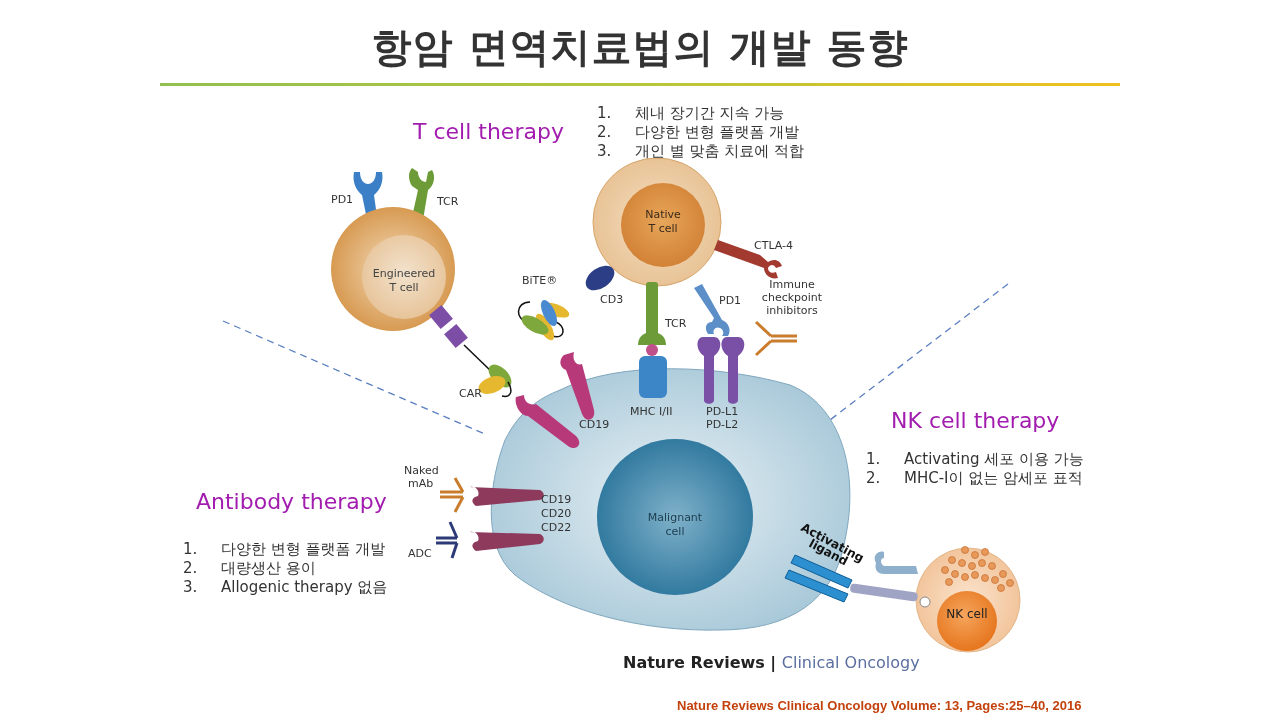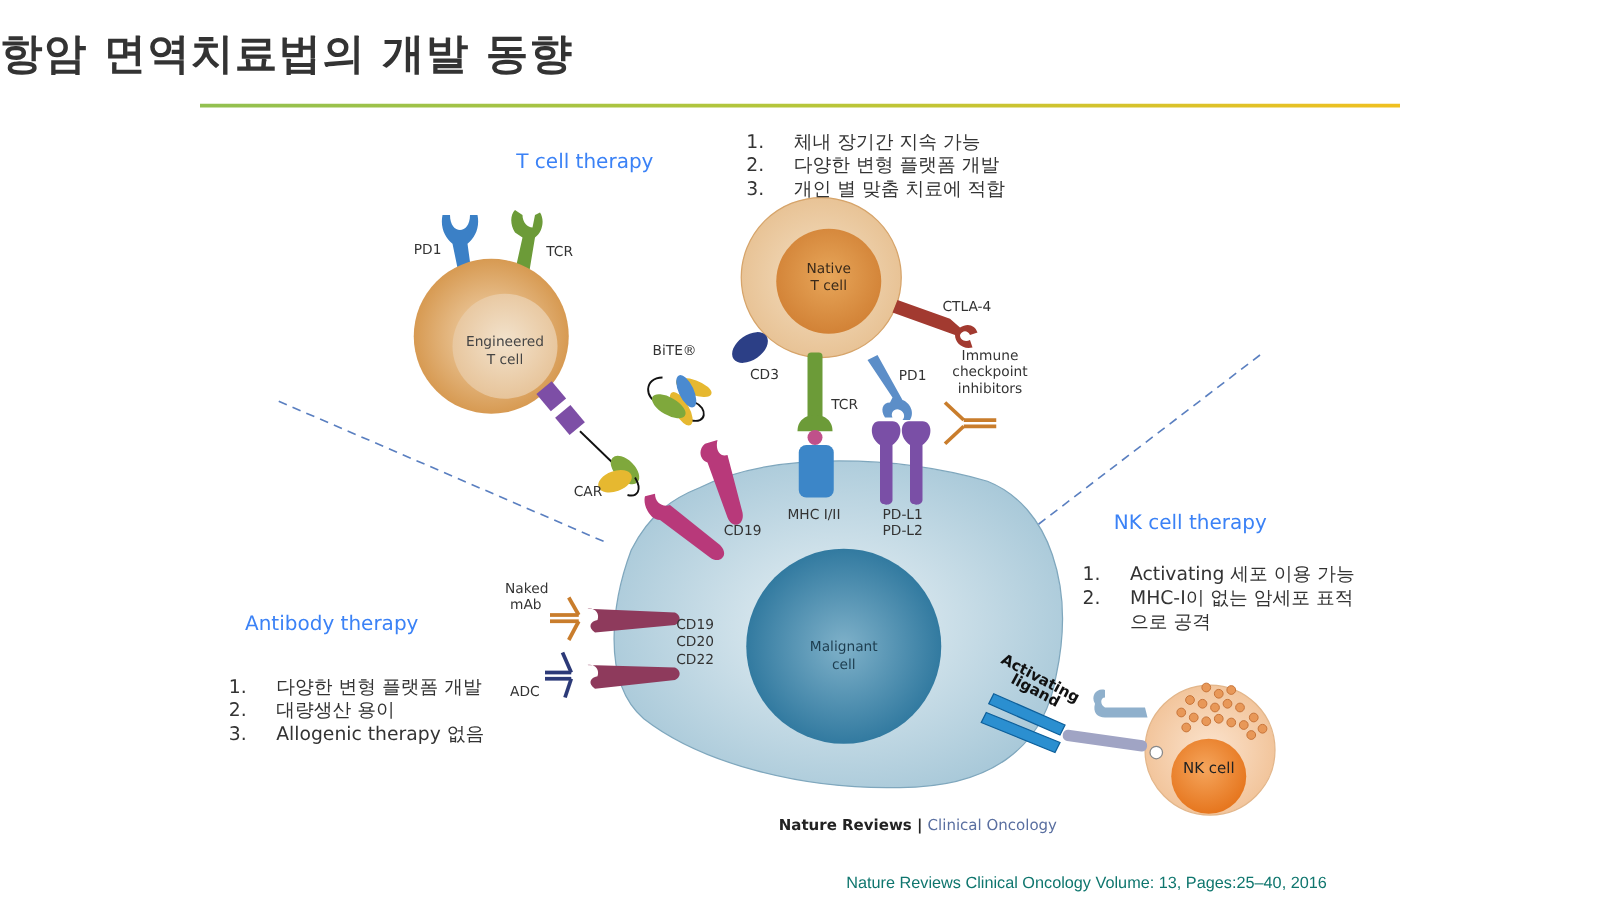--- a/index.html
+++ b/index.html
@@ -1,26 +1,26 @@
 <!DOCTYPE html>
 <html><head>
 <meta charset="utf-8">
 <style>
   html, body { margin:0; padding:0; background:#ffffff; }
   body { width:1280px; height:720px; position:relative; overflow:hidden; font-family:"DejaVu Sans", sans-serif; }
   .abs { position:absolute; }
-  .title { left:0; width:1280px; top:20px; text-align:left; font-size:34px; font-weight:bold; color:#333333; letter-spacing:1px; }
+  .title { left:0; width:1280px; top:20px; text-align:center; font-size:40px; font-weight:bold; color:#333333; letter-spacing:1px; }
   .rule { left:160px; top:83px; width:960px; height:3px; background:linear-gradient(90deg,#92c050 0%,#b6c63a 50%,#f0c020 100%); }
-  .heading { font-size:16px; color:#3b82f6; white-space:nowrap; }
+  .heading { font-size:22px; color:#a21caf; white-space:nowrap; }
   .list { font-size:15px; color:#333333; line-height:19px; margin:0; padding:0; list-style:none; }
   .list li { display:flex; }
   .list .num { width:38px; flex:none; }
   svg text { font-family:"DejaVu Sans", sans-serif; }
-  .cite { font-family:"Liberation Sans", sans-serif; font-weight:normal; font-size:13px; color:#0f766e; }
-  .nr { font-family:"DejaVu Sans", sans-serif; font-size:12px; font-weight:bold; color:#222; }
+  .cite { font-family:"Liberation Sans", sans-serif; font-weight:bold; font-size:13px; color:#c2410c; }
+  .nr { font-family:"DejaVu Sans", sans-serif; font-size:16px; font-weight:bold; color:#222; }
   .nr .co { color:#5a6fa0; font-weight:normal; }
 </style>
 </head>
 <body>
 
 <div class="abs title">항암 면역치료법의 개발 동향</div>
 <div class="abs rule"></div>
 
 <svg class="abs" style="left:0;top:0" width="1280" height="720">
   <defs>
@@ -222,24 +222,20 @@
 <div class="abs heading" style="left:891px;top:408px;text-align:center;">NK cell therapy</div>
 <ul class="abs list" style="left:866px;top:450px;">
   <li>
       <span class="num">1.</span>
       <span>Activating 세포 이용 가능</span>
     </li>
   <li>
       <span class="num">2.</span>
       <span>MHC-I이 없는 암세포 표적</span>
     </li>
-  <li>
-      <span class="num"></span>
-      <span>으로 공격</span>
-    </li>
 </ul>
 
 <div class="abs heading" style="left:196px;top:489px;text-align:center;">Antibody therapy</div>
 <ul class="abs list" style="left:183px;top:540px;">
   <li>
       <span class="num">1.</span>
       <span>다양한 변형 플랫폼 개발</span>
     </li>
   <li>
       <span class="num">2.</span>

